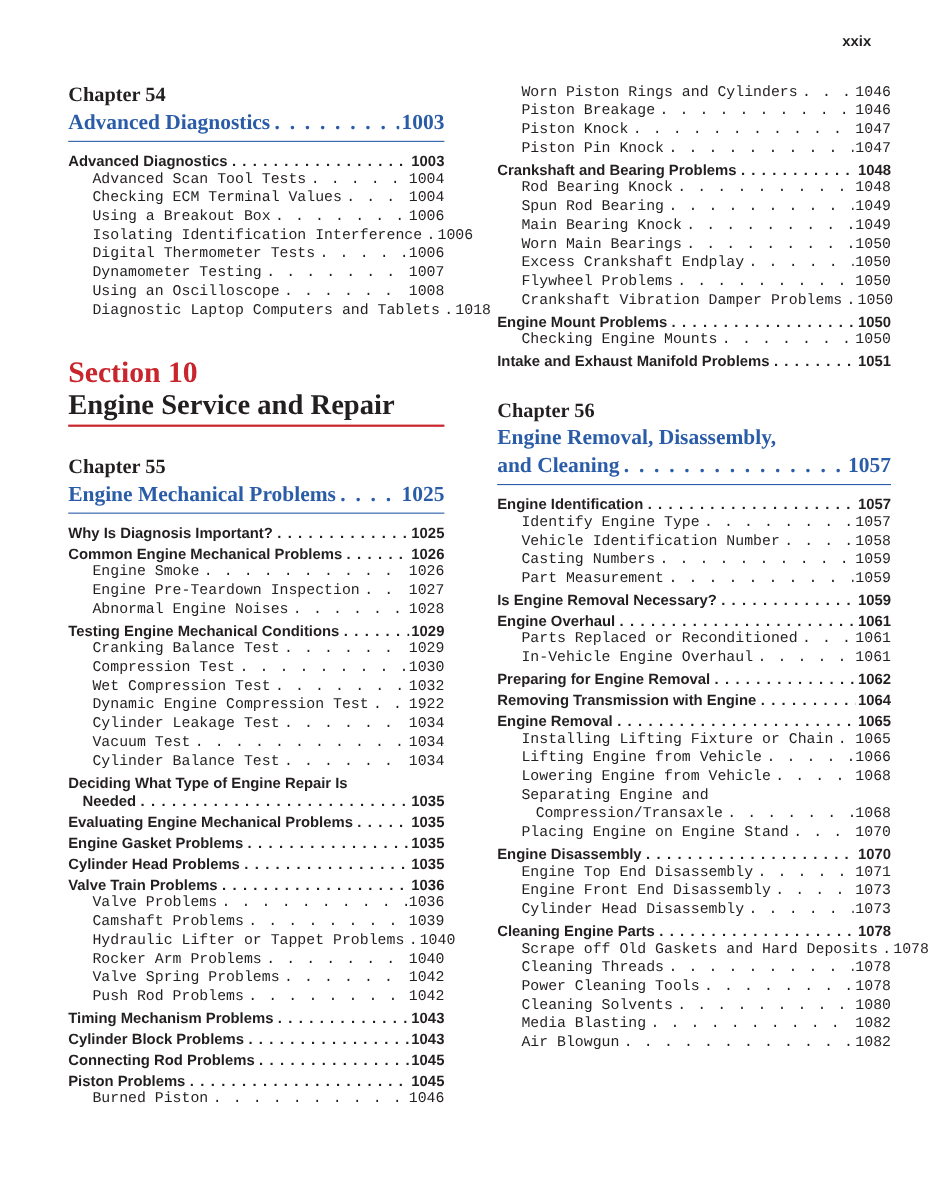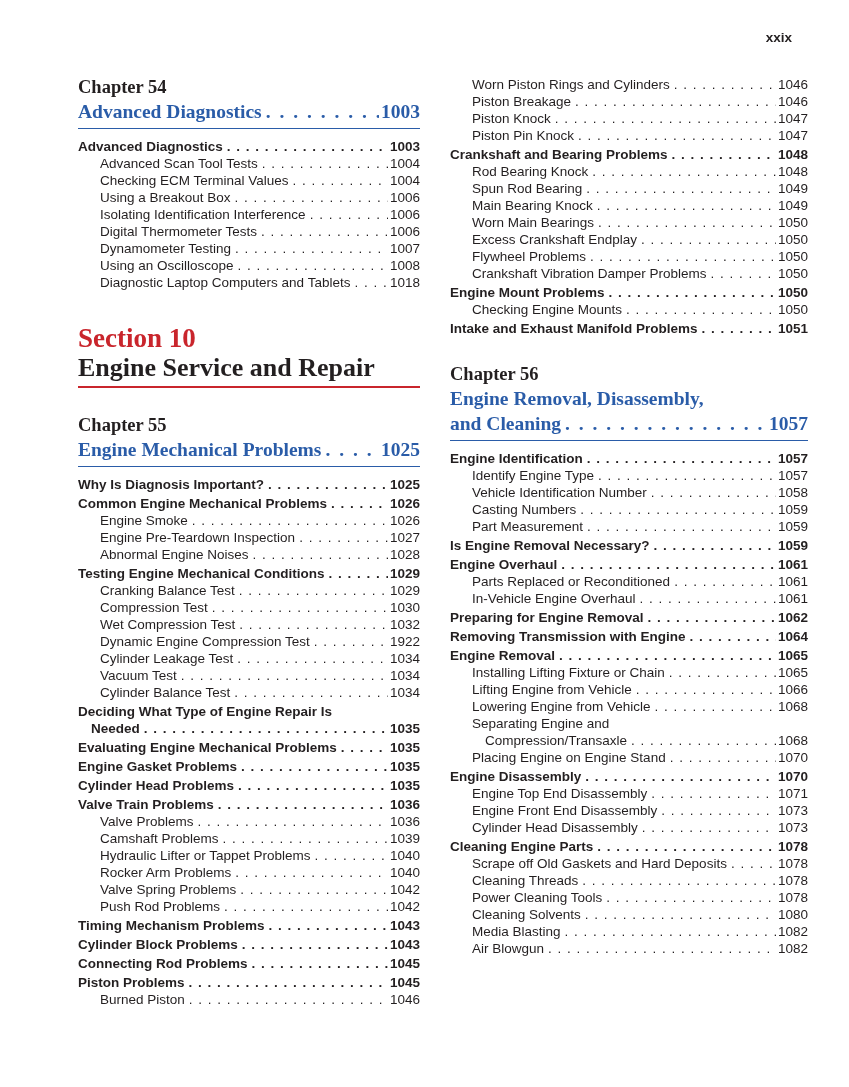--- a/index.html
+++ b/index.html
@@ -7,35 +7,35 @@
     width: 849px; height: 1087px;
     background: #ffffff;
     color: var(--text, #231f20);
     font-family: "Liberation Sans", sans-serif;
     overflow: hidden;
   }
   .page {
     position: relative;
     width: 849px; height: 793px;
     box-sizing: border-box;
-    padding: 76px 57px 0 78px;
+    padding: 76px 57px 0 62px;
   }
   .page-number {
     position: absolute; top: 30px; right: 57px;
     font-size: 13.5px; font-weight: 700;
   }
   .columns { display: flex; align-items: flex-start; }
-  .col-left  { width: 342px; margin-right: 30px; flex: none; }
+  .col-left  { width: 342px; margin-right: 48px; flex: none; }
   .col-right { width: 358px; flex: none; }
 
   
   .row { font-size: 13.5px; line-height: 17px; }
   .row.h { font-weight: 700; margin-top: 2px; }
   .line { display: flex; align-items: baseline; }
-  .row.s > .line { padding-left: 22px; }
+  .row.s > .line { padding-left: 22px; font-family: Liberation Mono, monospace; }
   .row.h > .line.cont { padding-left: 13px; }
   .row.s > .line.cont { padding-left: 35px; }
   .lbl { white-space: nowrap; flex: none; }
   .leader {
     flex: 1 1 auto; overflow: hidden; white-space: nowrap;
     margin: 0 2px 0 4px; min-width: 8px; letter-spacing: 1px;
   }
   .leader::after {
     content: ". . . . . . . . . . . . . . . . . . . . . . . . . . . . . . . . . . . . . . . . . . . . . . . . . . . . . . . . . . . . . . . .";
   }

